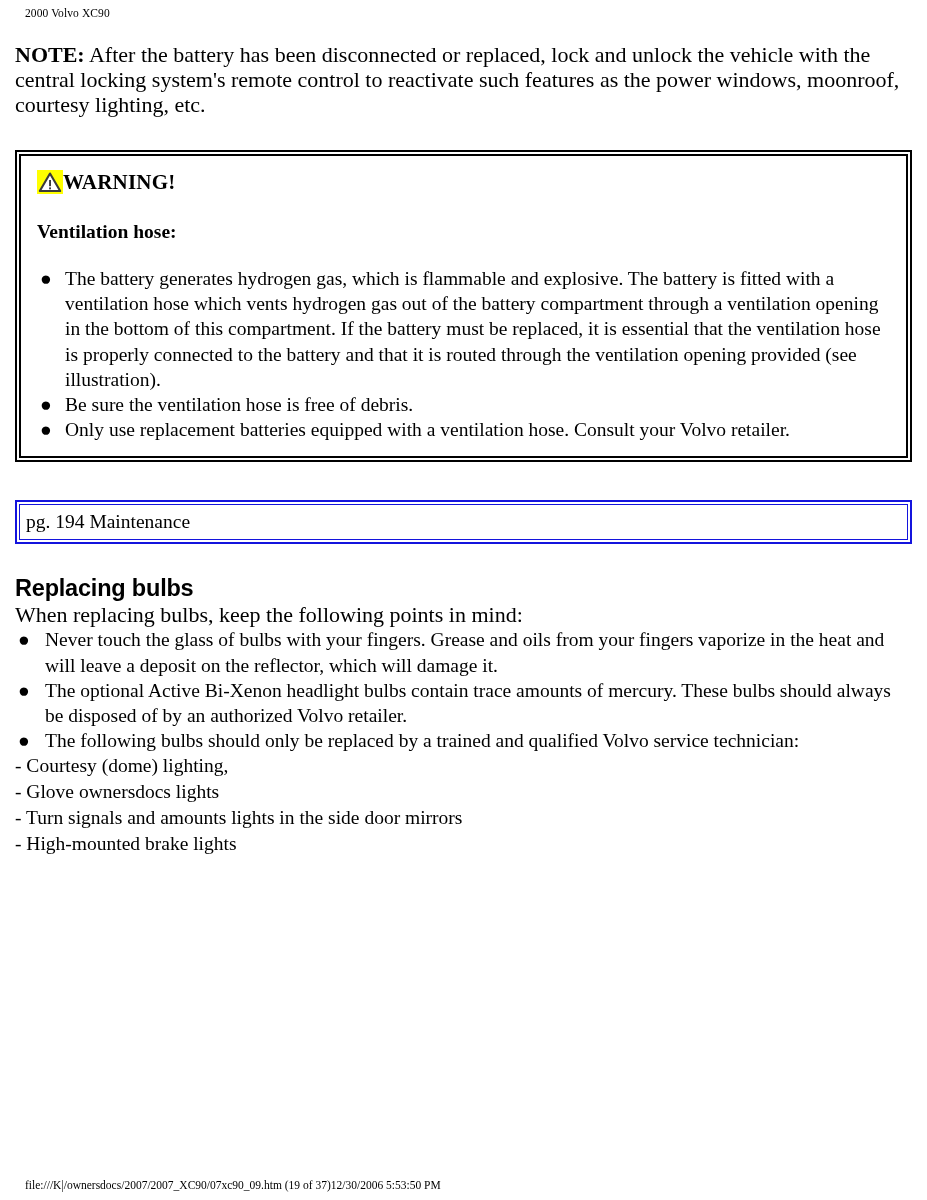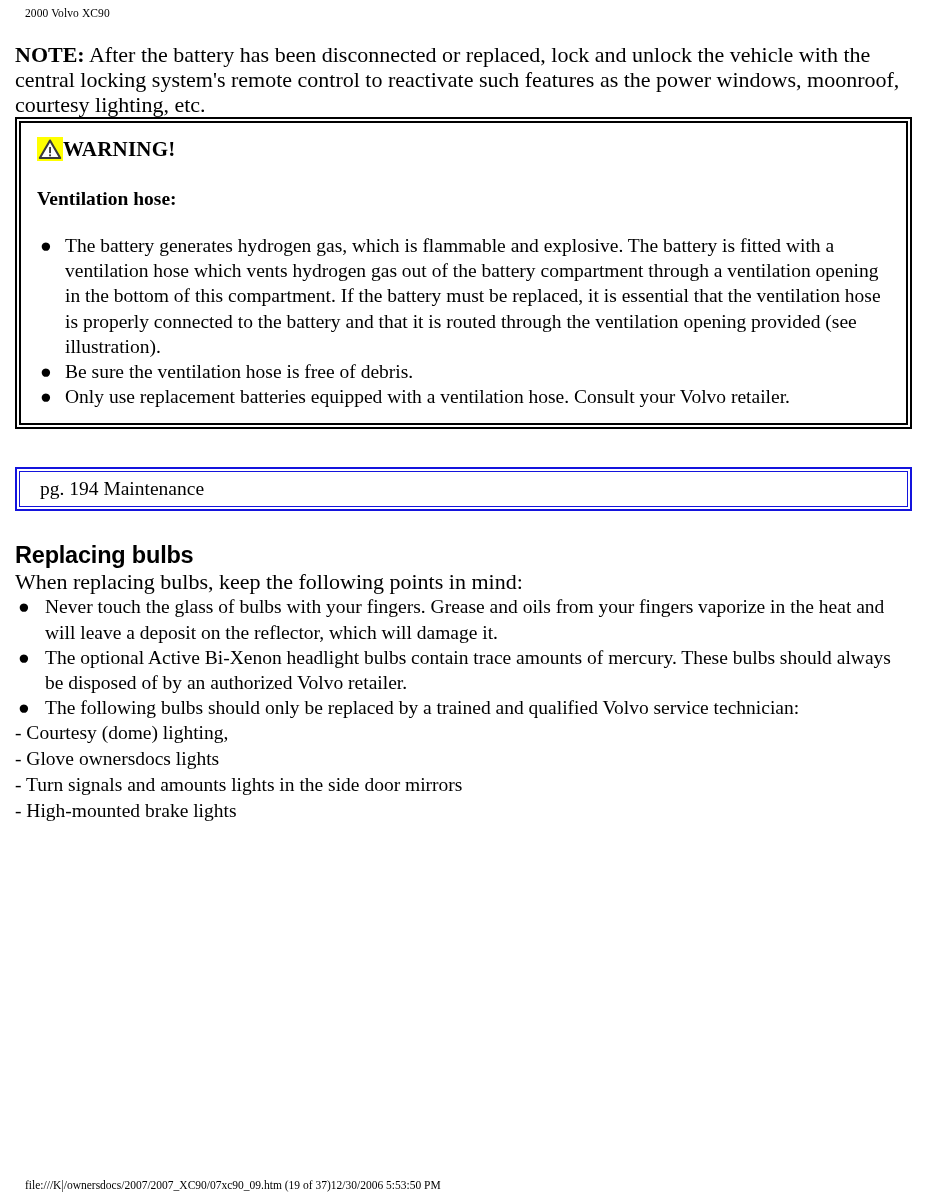--- a/index.html
+++ b/index.html
@@ -46,20 +46,21 @@
 
   .note-para {
     margin-bottom: 0;
   }
   .note-label {
     font-weight: bold;
   }
 
   
   .warning-box {
+    margin-top: 33px;
     border: 2px solid #000000;
     padding: 2px;
     background: #ffffff;
   }
   .warning-box-inner {
     border: 2px solid #000000;
     padding: 14px 16px 14px 14px;
   }
 
   .warning-title-row {
@@ -112,21 +113,21 @@
 
   
   .blue-box {
     margin-top: 38px;
     border: 2px solid #1414dd;
     padding: 2px;
     background: #ffffff;
   }
   .blue-box-inner {
     border: 1px solid #1414dd;
-    padding: 4px 6px 5px 20px;
+    padding: 4px 6px 5px 6px;
   }
   .blue-box-text {
     font-size: 19.5px;
     line-height: 25px;
   }
 
   
   h2.section-heading {
     margin: 31px 0 0 0;
     font-family: "Liberation Sans", "DejaVu Sans", sans-serif;

